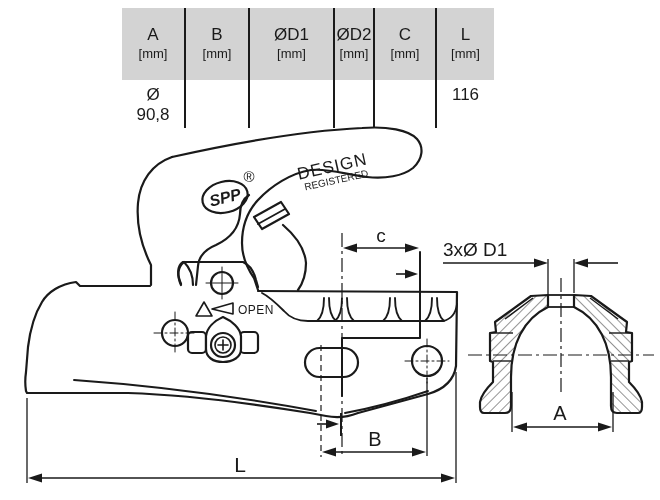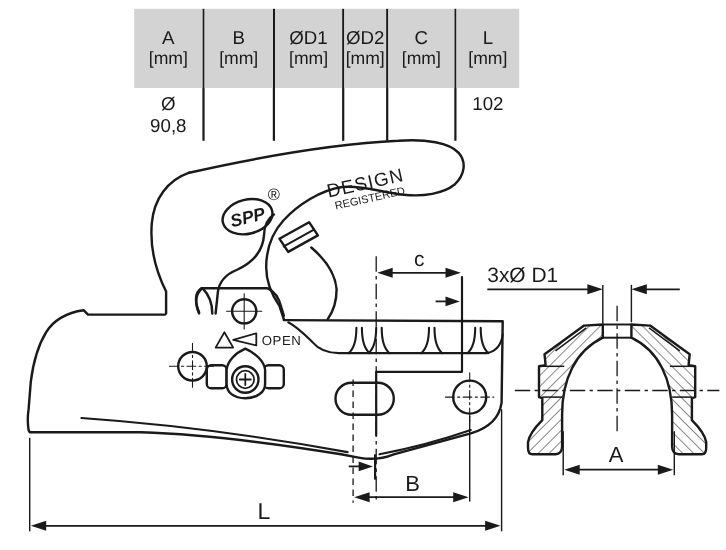--- a/index.html
+++ b/index.html
@@ -5,21 +5,21 @@
   html,body{margin:0;padding:0;background:#fff;}
   #stage{position:relative;width:660px;height:500px;background:#ffffff;overflow:hidden;
          font-family:"Liberation Sans", sans-serif;color:#1a1a1a;}
   
   #dim-table{position:absolute;left:122px;top:8px;width:374px;height:120px;display:flex;}
   .tcol{box-sizing:border-box;height:120px;display:flex;flex-direction:column;}
   .tcol:not(:last-child){border-right:2.5px solid #1a1a1a;}
   .thead{height:72px;background:#d3d3d3;display:flex;flex-direction:column;
          align-items:center;justify-content:center;line-height:19px;}
   .thead .h1{font-size:17px;}
-  .thead .h2{font-size:16px;}
+  .thead .h2{font-size:13px;}
   .tval{flex:1;display:flex;flex-direction:column;align-items:center;justify-content:flex-start;
         padding-top:5px;font-size:17px;line-height:20px;}
   svg text{font-family:"Liberation Sans", sans-serif;fill:#1a1a1a;}
 </style>
 </head>
 <body>
 
 <div id="stage">
 
   <div id="dim-table">
@@ -32,21 +32,21 @@
         <span>Ø</span>
         <span>90,8</span>
       </div>
     </div>
     <div class="tcol" style="width:64px">
       <div class="thead">
         <span class="h1">B</span>
         <span class="h2">[mm]</span>
       </div>
     </div>
-    <div class="tcol" style="width:63px">
+    <div class="tcol" style="width:85px">
       <div class="thead">
         <span class="h1">ØD1</span>
         <span class="h2">[mm]</span>
       </div>
     </div>
     <div class="tcol" style="width:40px">
       <div class="thead">
         <span class="h1">ØD2</span>
         <span class="h2">[mm]</span>
       </div>
@@ -57,21 +57,21 @@
         <span class="h1">C</span>
         <span class="h2">[mm]</span>
       </div>
       <div class="tval"></div>
     </div>
     <div class="tcol" style="width:57px">
       <div class="thead">
         <span class="h1">L</span>
         <span class="h2">[mm]</span>
       </div>
-      <div class="tval">102</div>
+      <div class="tval">116</div>
     </div>
   </div>
 
   <svg width="660" height="500" viewBox="0 0 660 500" style="position:absolute;left:0;top:0">
     <defs>
       <pattern id="hatchL" width="7" height="7" patternUnits="userSpaceOnUse" patternTransform="rotate(45)">
         <line x1="0" y1="0" x2="0" y2="7" stroke="#3a3a3a" stroke-width="1.1"></line>
       </pattern>
       <pattern id="hatchR" width="7" height="7" patternUnits="userSpaceOnUse" patternTransform="rotate(-45)">
         <line x1="0" y1="0" x2="0" y2="7" stroke="#3a3a3a" stroke-width="1.1"></line>

